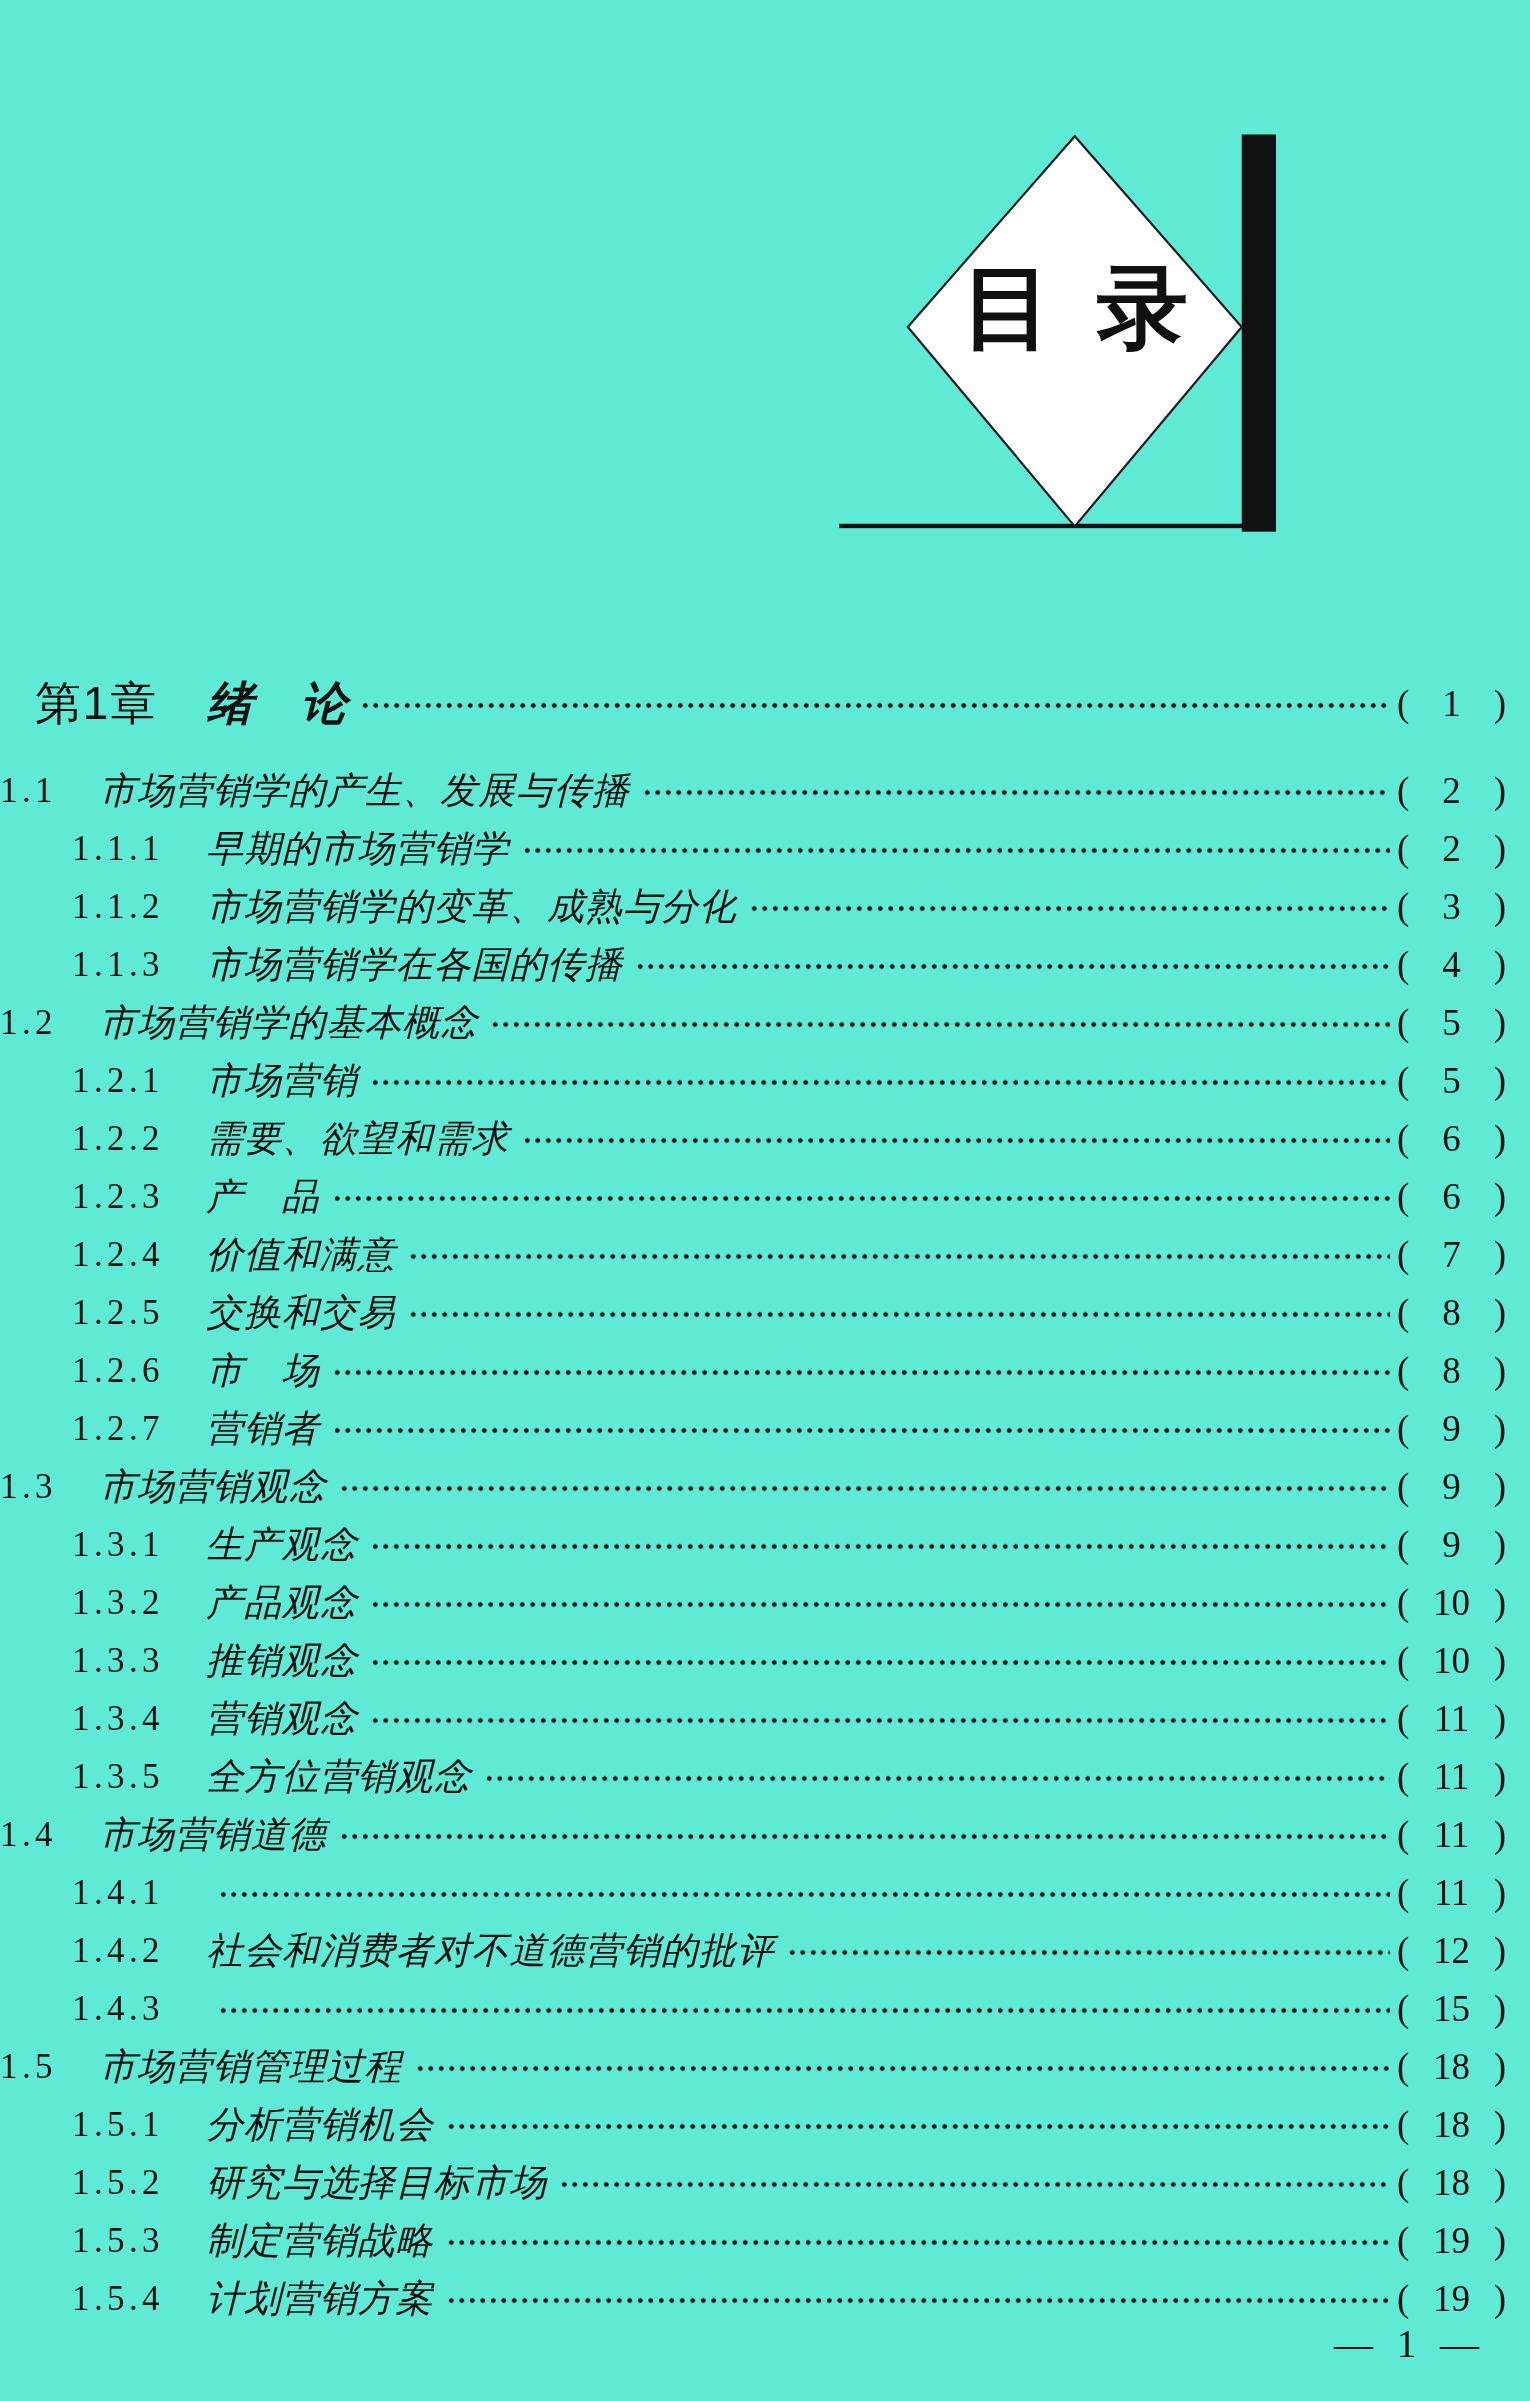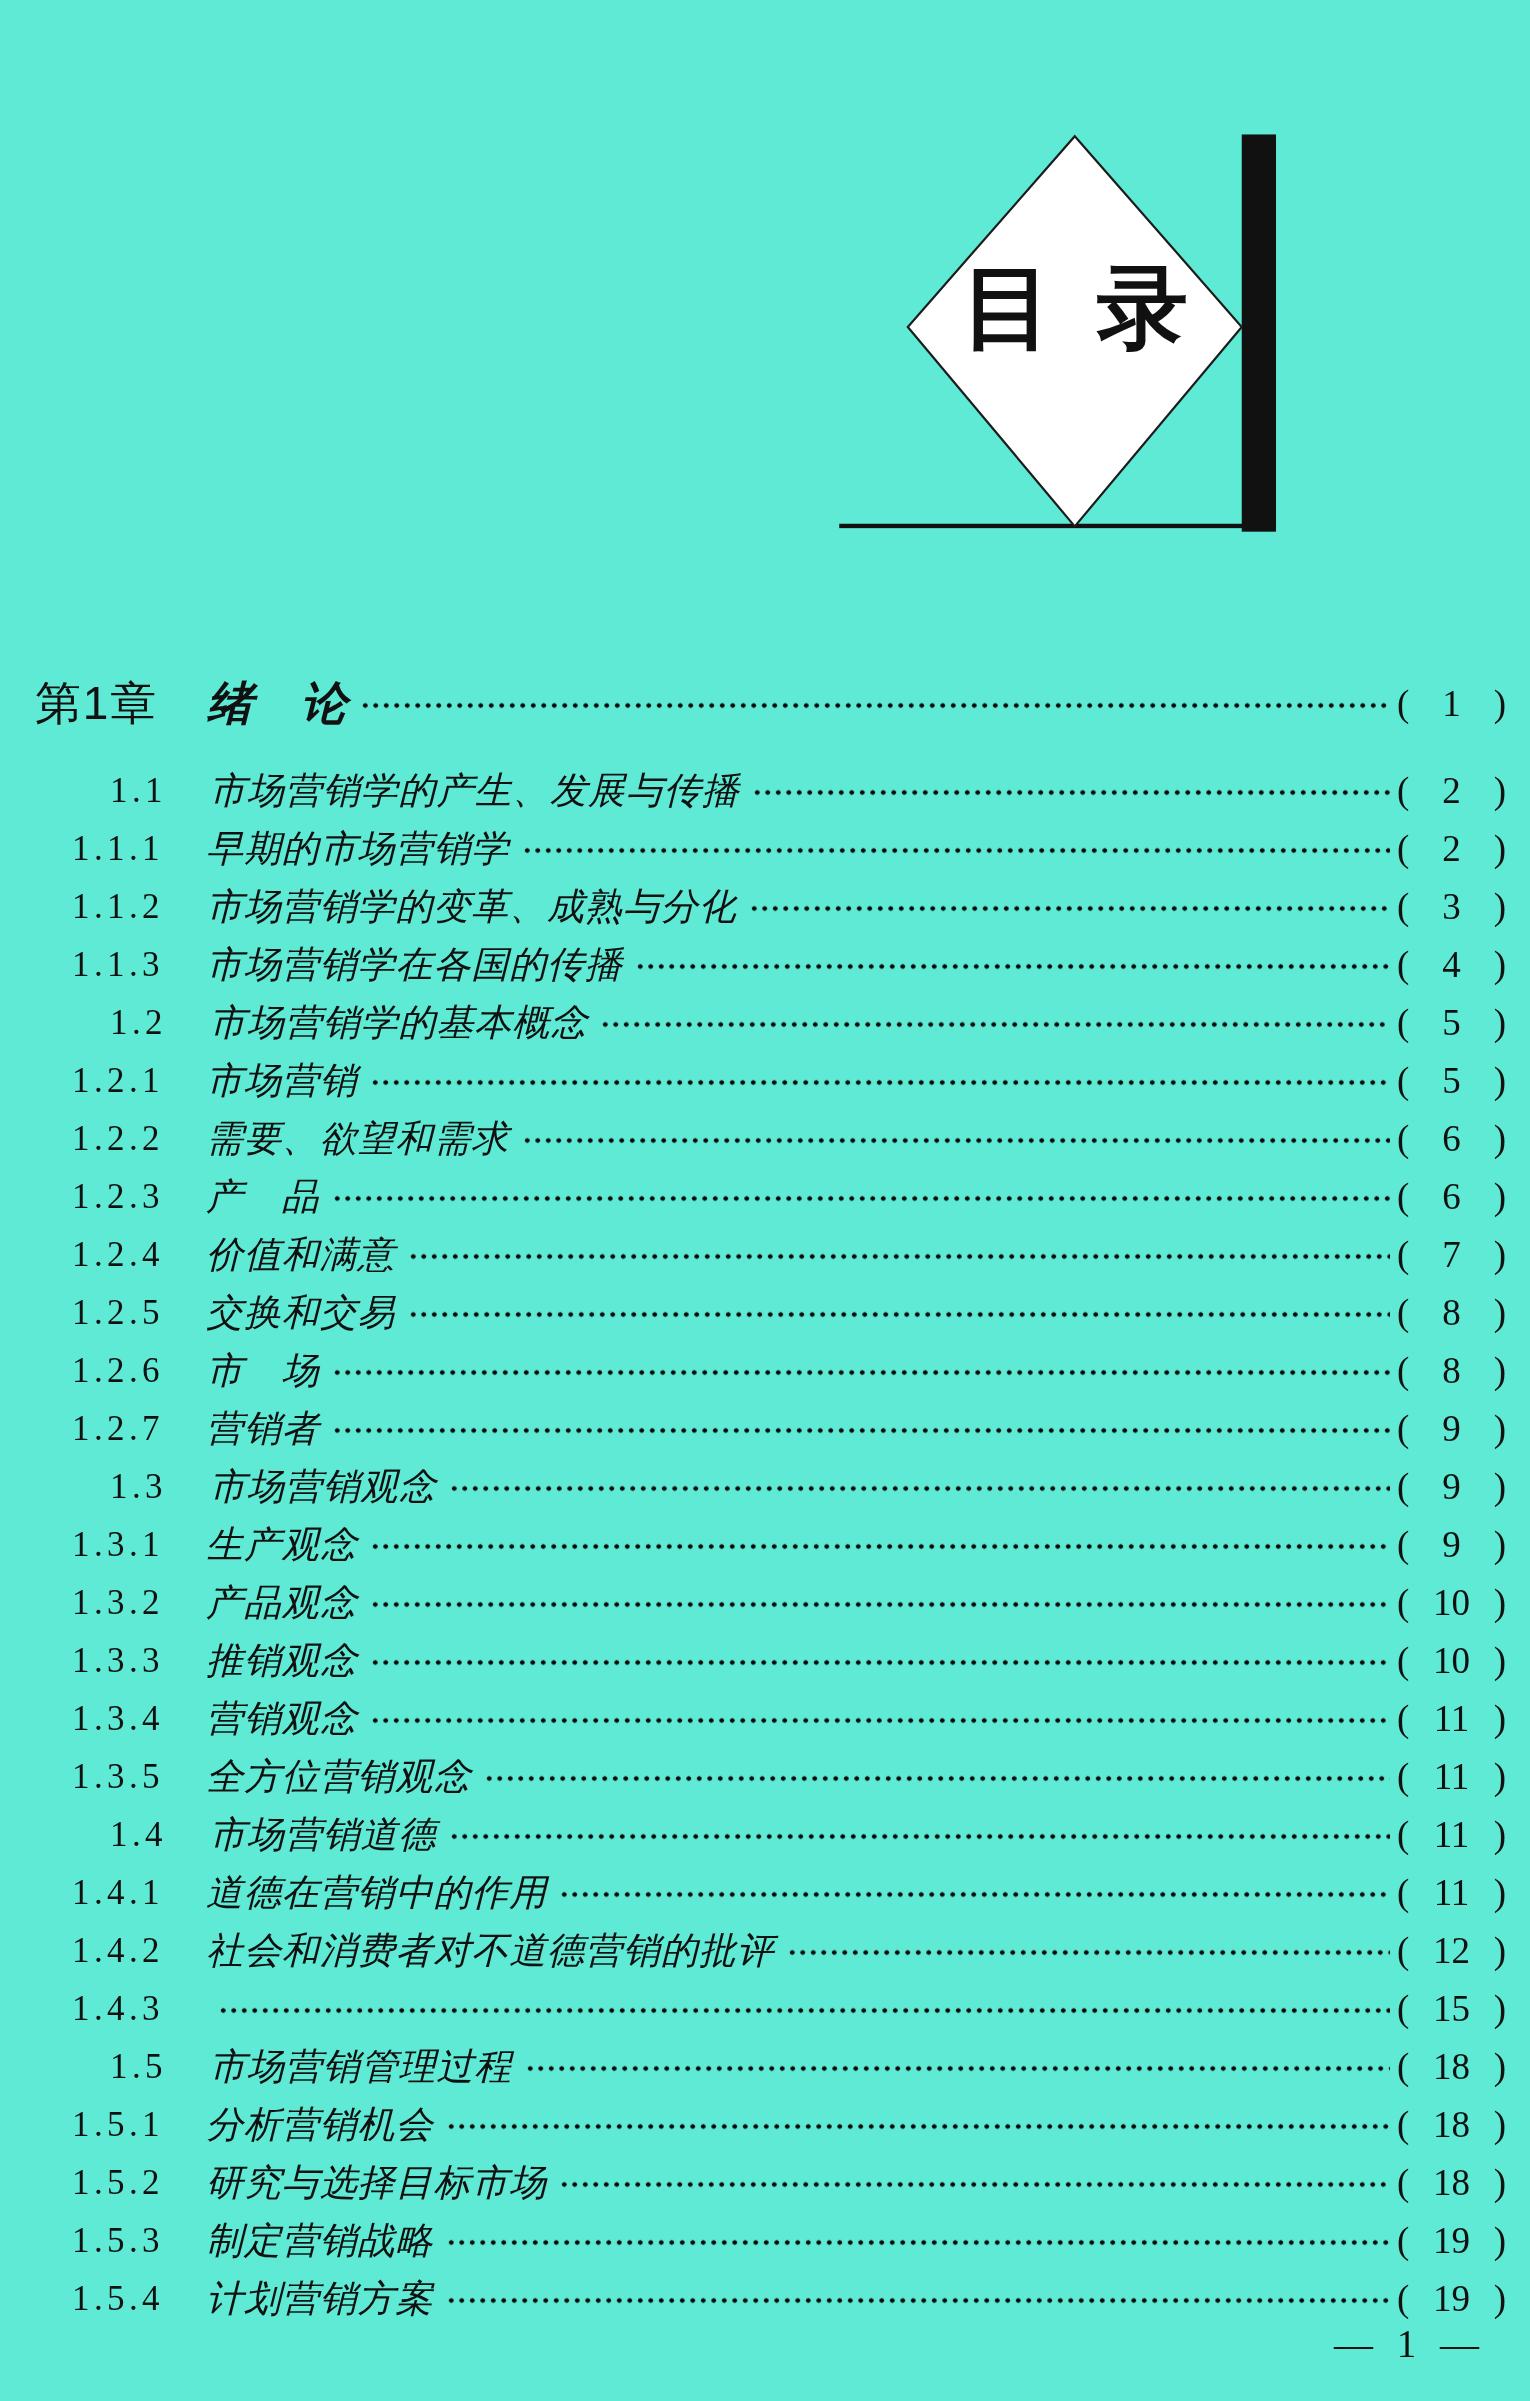--- a/index.html
+++ b/index.html
@@ -68,21 +68,21 @@
     font-weight: normal;
     font-size: 46px;
     letter-spacing: 1.8px;
     margin-right: 49px;
   }
   .lvl1 .title {
     font-family: "Liberation Sans", "DejaVu Sans", sans-serif;
     font-weight: bold;
     font-size: 46px;
   }
-  .lvl2 { padding-left: 110px; }
+  .lvl2 { }
   .lvl2 .num { width: 99px; }
   .lvl3 { padding-left: 72px; }
   .lvl3 .num { width: 134px; }
 
   .leader {
     flex: 1 1 auto;
     height: 10.5px;
     margin: 3.5px 7px 0 12.3px;
     background-image: radial-gradient(circle, #0a0a0a 2px, transparent 2.5px);
     background-size: 10.5px 10.5px;
@@ -321,21 +321,20 @@
         <span class="title">市场营销道德</span>
         <span class="leader"></span>
         <span class="pageno">
           <span class="par">(</span>
           <span class="pn">11</span>
           <span class="par">)</span>
         </span>
       </div>
       <div class="row lvl3">
         <span class="num">1.4.1</span>
-        <span class="title">道德在营销中的作用</span>
         <span class="leader"></span>
         <span class="pageno">
           <span class="par">(</span>
           <span class="pn">11</span>
           <span class="par">)</span>
         </span>
       </div>
       <div class="row lvl3">
         <span class="num">1.4.2</span>
         <span class="title">社会和消费者对不道德营销的批评</span>

